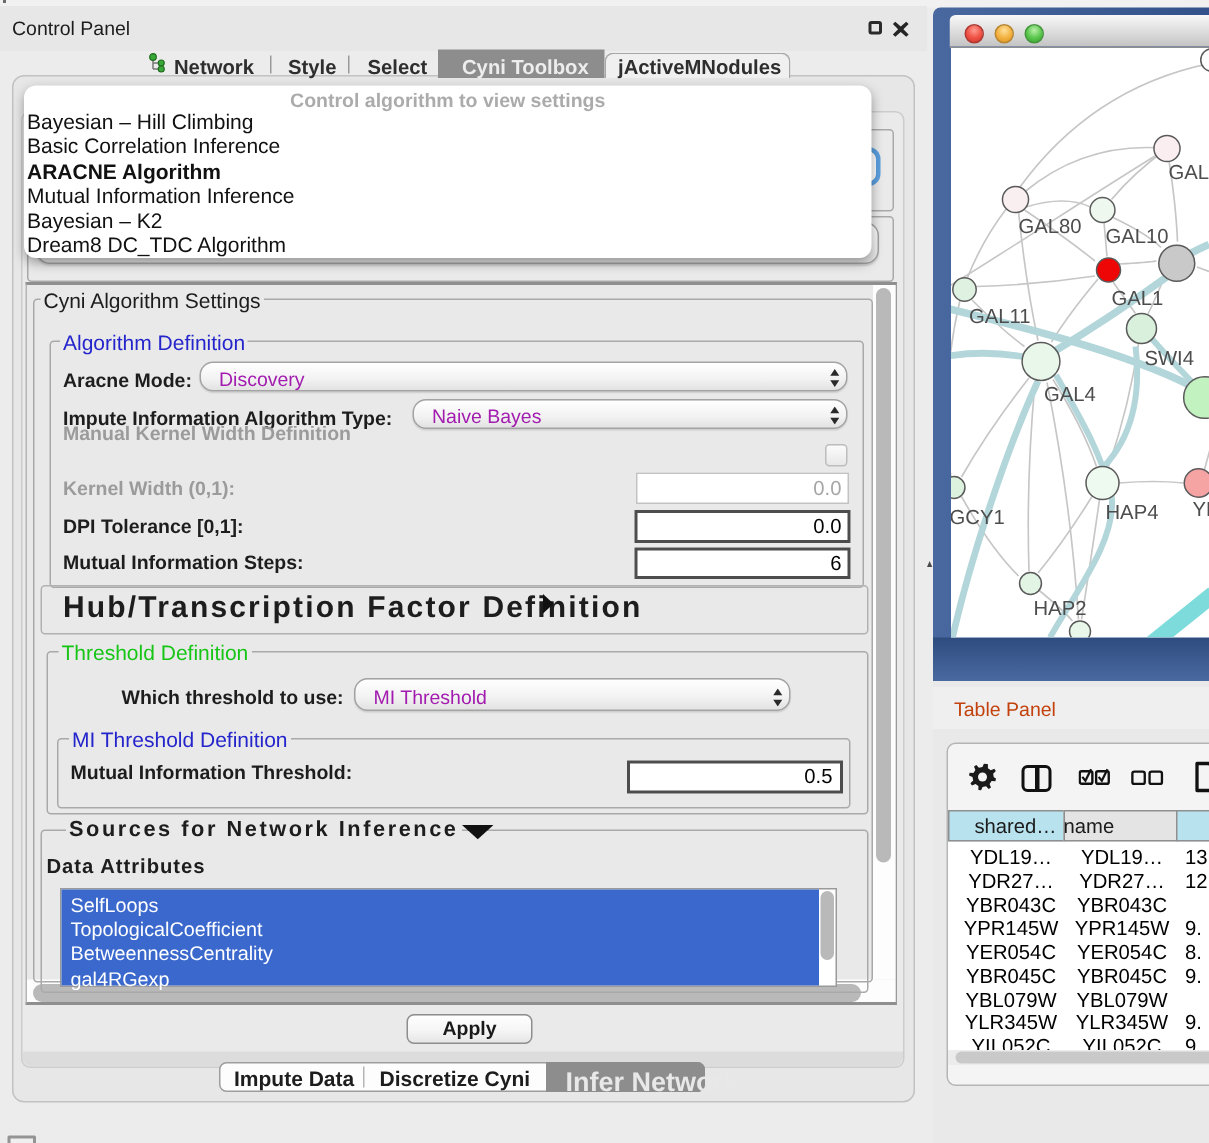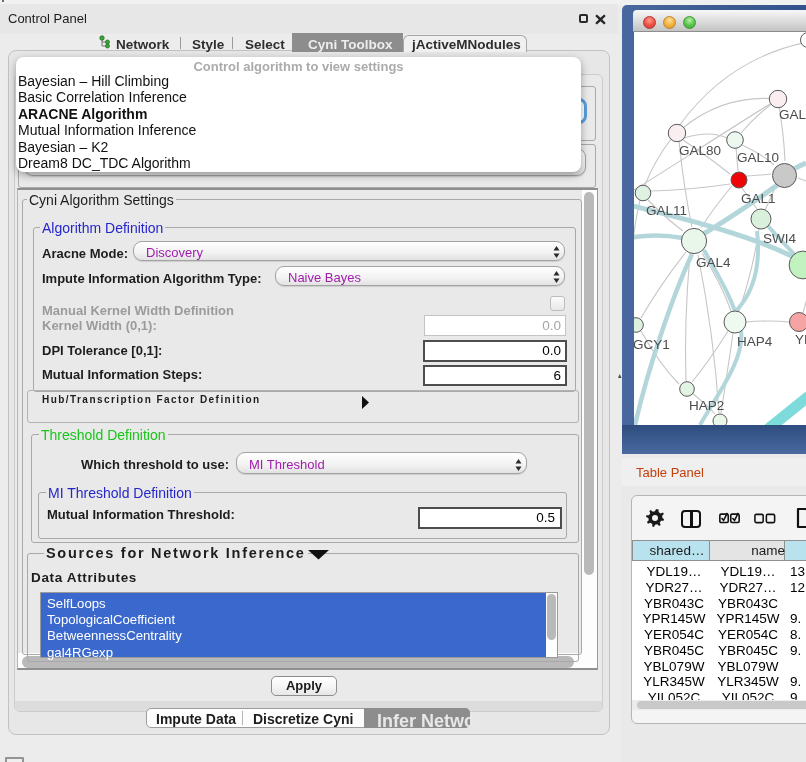--- a/index.html
+++ b/index.html
@@ -75,31 +75,31 @@
     <path d="M3.5 0 L6.5 4.5 L0.5 4.5 Z" fill="#2a2a2a"></path>
     <path d="M3.5 12 L6.5 7.5 L0.5 7.5 Z" fill="#2a2a2a"></path>
   </svg>
 <div class="lbl" style="left:42px;top:271px">Impute Information Algorithm Type:</div>
 <div class="combo" style="left:275px;top:266px;width:290px;height:20px;box-sizing:border-box"></div>
 <div class="cartxt" style="left:288px;top:270px">Naive Bayes</div>
 <svg class="arrows" style="left:553px;top:271px;width:7px;height:12px" viewBox="0 0 7 12">
     <path d="M3.5 0 L6.5 4.5 L0.5 4.5 Z" fill="#2a2a2a"></path>
     <path d="M3.5 12 L6.5 7.5 L0.5 7.5 Z" fill="#2a2a2a"></path>
   </svg>
-<div class="lbl dis" style="left:42px;top:303px">Manual Kernel Width Definition</div>
+<div class="lbl dis" style="left:42px;top:281px">Manual Kernel Width Definition</div>
 <div class="abs" style="left:550px;top:296px;width:13px;height:13px;background:linear-gradient(#fbfbfb,#e8e8e8);border:1px solid #bdbdbd;border-radius:3px"></div>
 <div class="lbl dis" style="left:42px;top:318px">Kernel Width (0,1):</div>
 <div class="field" style="left:424px;top:315px;width:142px;height:21px;border:1px solid #c3c3c3;color:#a5a5a5;line-height:19px;padding-right:4px;box-sizing:border-box;font-size:13.5px">0.0</div>
 <div class="lbl" style="left:42px;top:343px">DPI Tolerance [0,1]:</div>
 <div class="field" style="left:423px;top:340px;width:144px;height:22px;border:2px solid #4d4d4d;color:#000;line-height:18px;padding-right:4px;box-sizing:border-box;font-size:13.5px">0.0</div>
 <div class="lbl" style="left:42px;top:367px">Mutual Information Steps:</div>
 <div class="field" style="left:423px;top:365px;width:144px;height:21px;border:2px solid #4d4d4d;color:#000;line-height:17px;padding-right:4px;box-sizing:border-box;font-size:13.5px">6</div>
 
 <div class="gb" style="left:27px;top:390px;width:550px;height:31px;border-color:#b2b2b2"></div>
-<div class="lbl" style="left:42px;top:394px;font-size:10px;letter-spacing:1.45px">Hub/Transcription Factor Definition</div>
+<div class="lbl" style="left:42px;top:394px;font-size:20px;letter-spacing:1.45px">Hub/Transcription Factor Definition</div>
 <svg class="abs" style="left:361px;top:396px" width="9" height="13" viewBox="0 0 9 13">
     <path d="M1 0 L8 6.5 L1 13 Z" fill="#111"></path>
   </svg>
 
 <div class="gb" style="left:31px;top:434px;width:546px;height:107px"></div>
 <div class="gbt" style="left:39px;top:427px;color:#17c517;background:#e9e9e9">Threshold Definition</div>
 <div class="lbl" style="left:81px;top:457px">Which threshold to use:</div>
 <div class="combo" style="left:236px;top:452px;width:291px;height:22px;box-sizing:border-box"></div>
 <div class="cartxt" style="left:249px;top:457px">MI Threshold</div>
 <svg class="arrows" style="left:515px;top:459px;width:7px;height:12px" viewBox="0 0 7 12">
@@ -117,21 +117,21 @@
 <svg class="abs" style="left:308px;top:549px" width="21" height="11" viewBox="0 0 21 11">
     <path d="M0 1 L21 1 L10.5 10.5 Z" fill="#111"></path>
   </svg>
 <div class="lbl" style="left:31px;top:570px;font-size:13.5px;letter-spacing:0.65px">Data Attributes</div>
 
 <div class="abs" style="left:40px;top:592px;width:518px;height:66px;background:#fff;border:1px solid #9a9a9a;box-sizing:border-box"></div>
 <div class="abs" style="left:41px;top:593px;width:505px;height:64px;background:#3a68cc"></div>
 <div class="abs" style="left:47px;top:596px;font-size:13.2px;color:#fff;line-height:16.2px;white-space:nowrap">SelfLoops<br>TopologicalCoefficient<br>BetweennessCentrality<br>gal4RGexp</div>
 <div class="abs" style="left:547px;top:594px;width:9px;height:46px;background:#b9b9b9;border-radius:5px"></div>
 
-<div class="abs" style="left:271px;top:676px;width:66px;height:20px;background:linear-gradient(#ffffff,#f5f5f5 55%,#e6e6e6);border:1px solid #8e8e8e;border-radius:5px;box-sizing:border-box;text-align:center;font-size:13px;font-weight:bold;color:#1a1a1a;line-height:18px">Apply</div>
+<div class="abs" style="left:271px;top:676px;width:84px;height:20px;background:linear-gradient(#ffffff,#f5f5f5 55%,#e6e6e6);border:1px solid #8e8e8e;border-radius:5px;box-sizing:border-box;text-align:center;font-size:13px;font-weight:bold;color:#1a1a1a;line-height:18px">Apply</div>
 
 <div class="abs" style="left:146px;top:708px;width:324px;height:20px;background:#fdfdfd;border:1px solid #9d9d9d;border-radius:5px;box-sizing:border-box"></div>
 <div class="abs" style="left:364px;top:708px;width:106px;height:20px;background:#8d8d8d;border-radius:0 5px 5px 0;box-sizing:border-box"></div>
 <div class="abs" style="left:242px;top:711px;width:1px;height:14px;background:#b5b5b5"></div>
 <div class="lbl" style="left:156px;top:711px;color:#1d1d1d;font-size:14px">Impute Data</div>
 <div class="lbl" style="left:253px;top:711px;color:#1d1d1d;font-size:14px">Discretize Cyni</div>
 <div class="lbl" style="left:377px;top:711px;color:#e8e8e8;font-weight:bold;font-size:18px">Infer Network</div>
 
 <div class="abs" style="left:5px;top:757px;width:19px;height:9px;background:#efefef;border:2px solid #949494;border-radius:1px;box-sizing:border-box"></div>
 
@@ -254,21 +254,21 @@
   </svg>
 <svg class="abs" style="left:796px;top:507px" width="10" height="22" viewBox="0 0 10 22">
     <path d="M2 2 L10 2 L14 6 L14 20 L2 20 Z" fill="none" stroke="#111" stroke-width="2.2" stroke-linejoin="round"></path>
   </svg>
 
 <div class="abs" style="left:632px;top:540px;width:174px;height:170px;background:#fff;overflow:hidden">
 <div class="abs" style="left:0;top:0;width:78px;height:21px;background:#b9e2ef;border:1px solid #8f8f8f;box-sizing:border-box"></div>
 <div class="abs" style="left:77px;top:0;width:76px;height:21px;background:#e4e4e4;border:1px solid #8f8f8f;box-sizing:border-box"></div>
 <div class="abs" style="left:152px;top:0;width:24px;height:21px;background:#b9e2ef;border:1px solid #8f8f8f;box-sizing:border-box"></div>
 <div class="abs" style="left:6px;top:3px;width:78px;text-align:center;font-size:13.5px;color:#1c1c1c">shared…</div>
-<div class="abs" style="left:77px;top:3px;width:76px;text-align:right;font-size:13.5px;color:#1c1c1c">name</div>
+<div class="abs" style="left:77px;top:3px;width:76px;text-align:left;font-size:13.5px;color:#1c1c1c">name</div>
 <div class="abs" style="left:6px;top:24px;width:72px;font-size:13.5px;color:#000;line-height:15.75px;text-align:center;white-space:nowrap">YDL19…<br>YDR27…<br>YBR043C<br>YPR145W<br>YER054C<br>YBR045C<br>YBL079W<br>YLR345W<br>YIL052C</div>
 <div class="abs" style="left:80px;top:24px;width:72px;font-size:13.5px;color:#000;line-height:15.75px;text-align:center;white-space:nowrap">YDL19…<br>YDR27…<br>YBR043C<br>YPR145W<br>YER054C<br>YBR045C<br>YBL079W<br>YLR345W<br>YIL052C</div>
 <div class="abs" style="left:158px;top:24px;width:40px;font-size:13.5px;color:#000;line-height:15.75px;white-space:pre">13
 12
 &nbsp;
 9.
 8.
 9.
 &nbsp;
 9.

